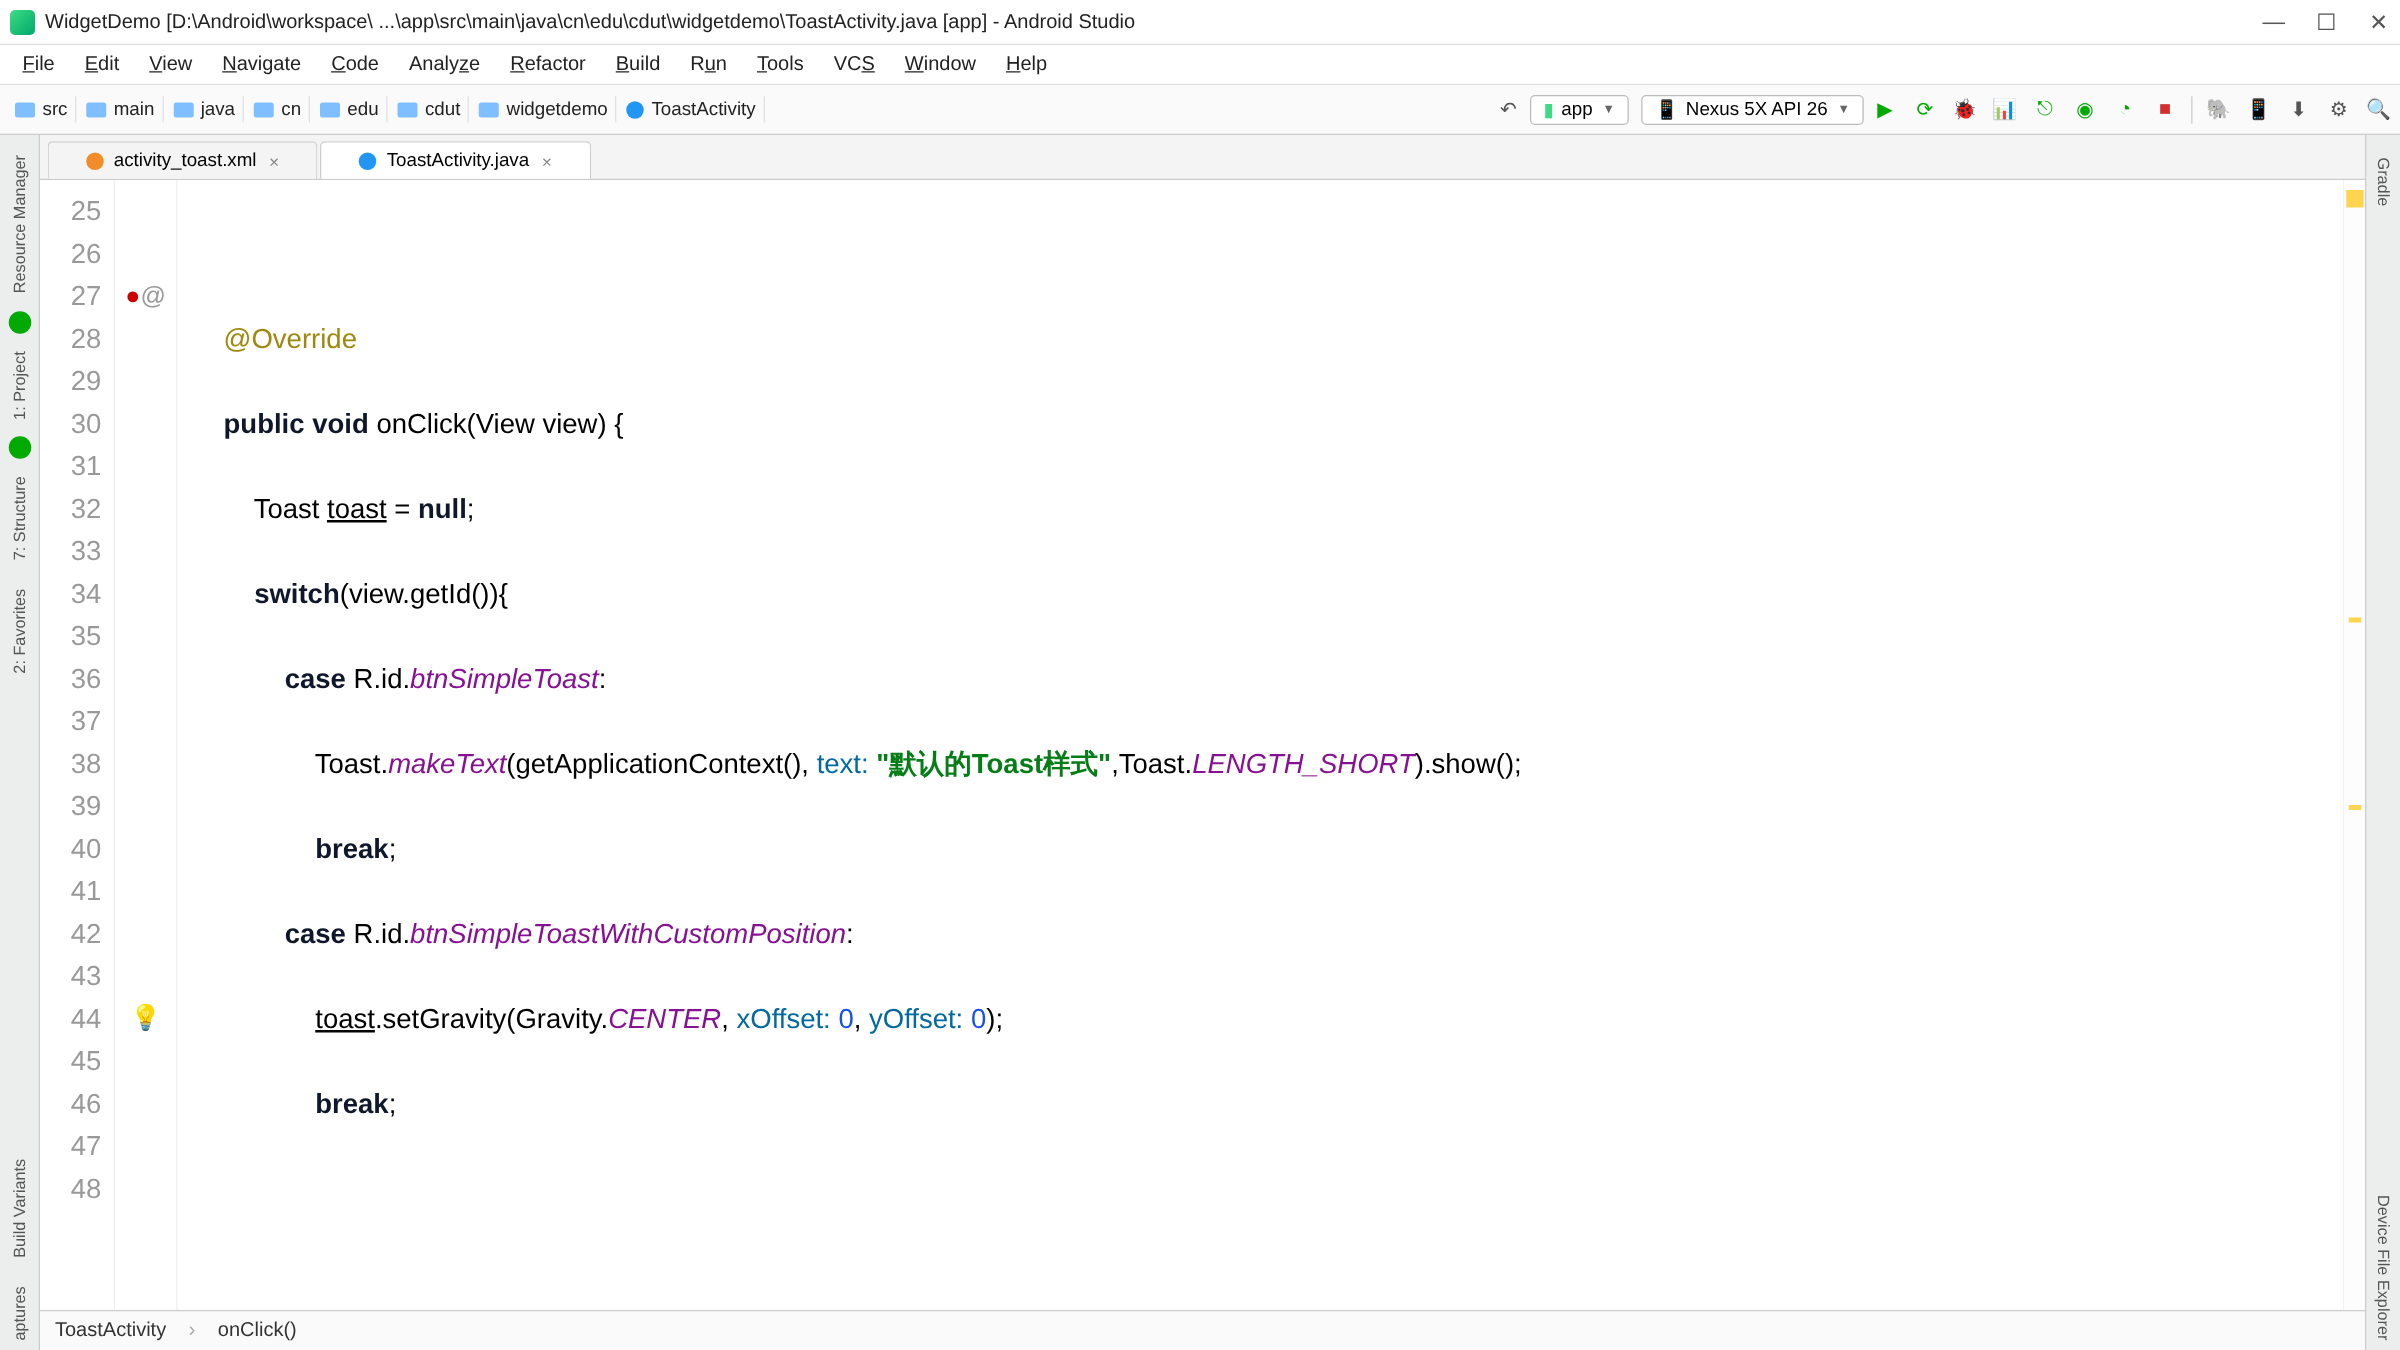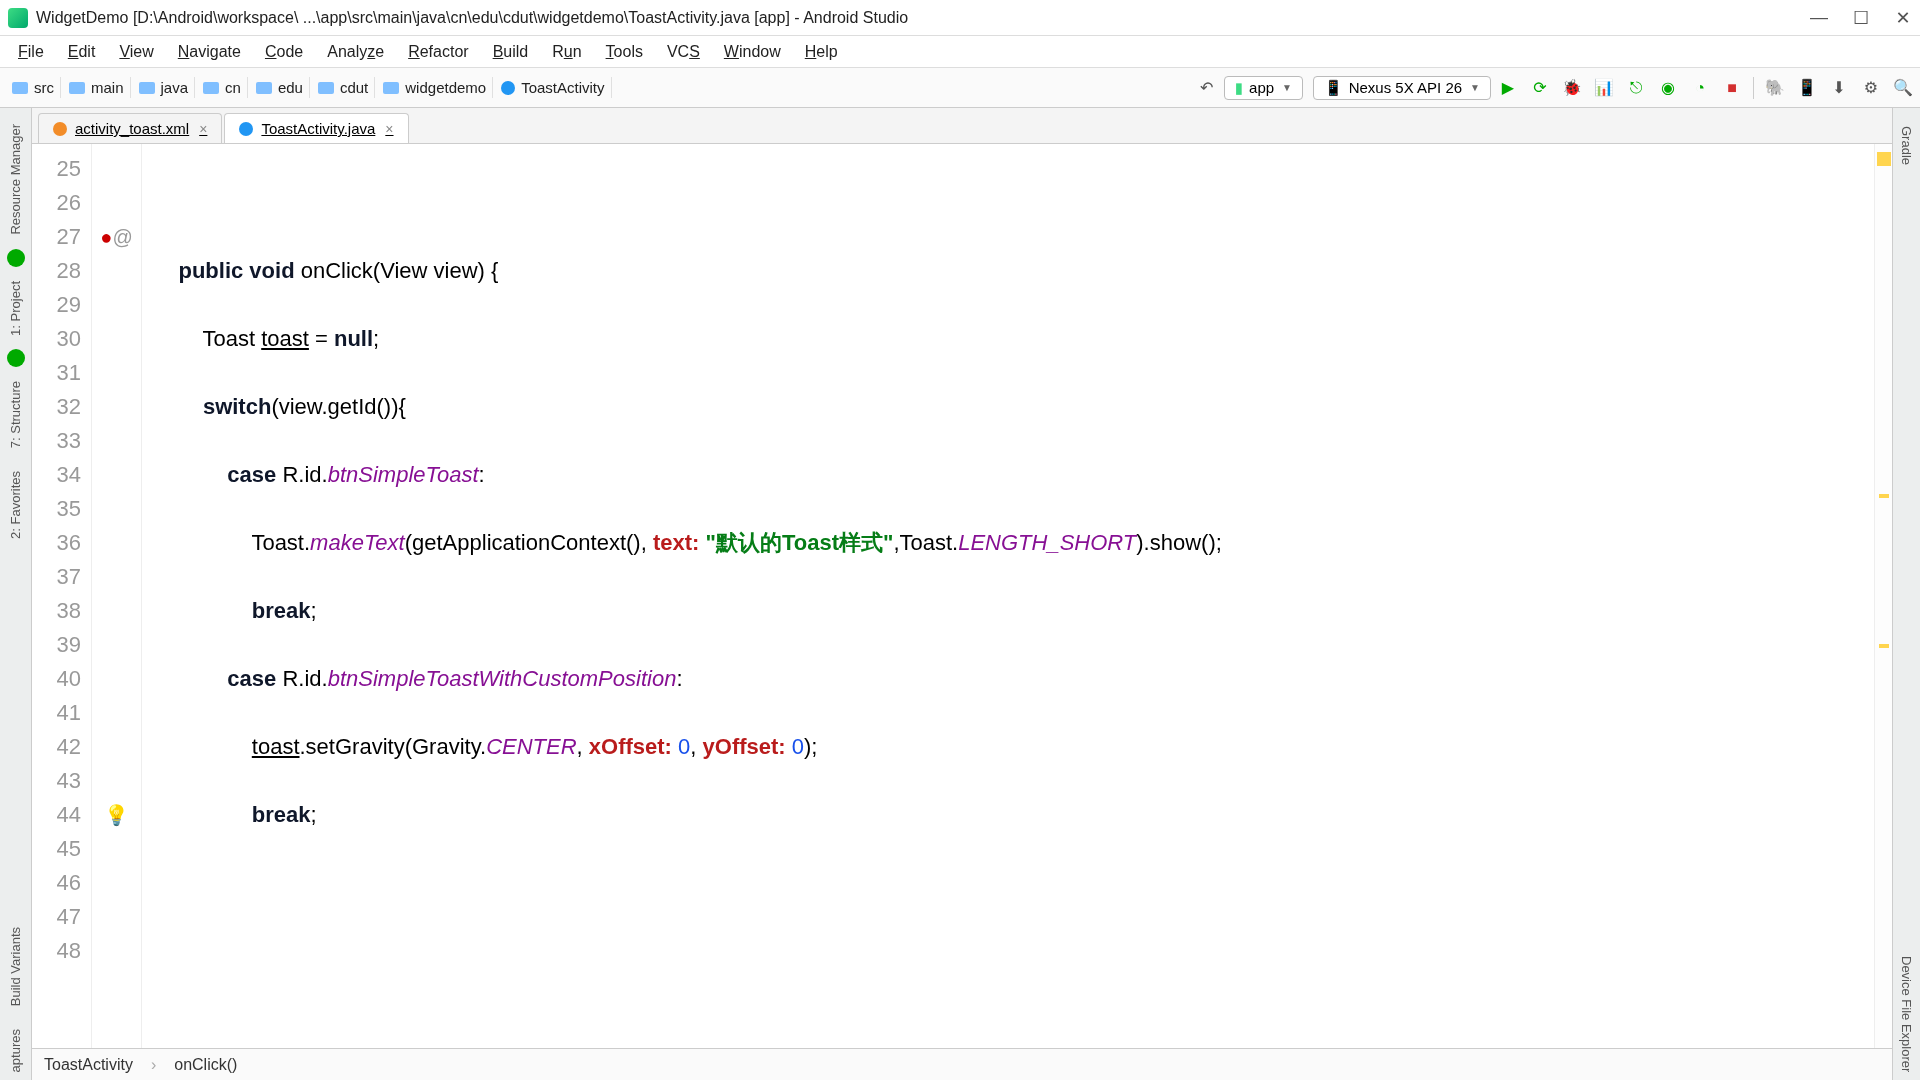--- a/index.html
+++ b/index.html
@@ -30,37 +30,37 @@
 .left-strip { width: 32px; background: #eceeee; border-right: 1px solid #ccc; display: flex; flex-direction: column; align-items: center; padding-top: 8px; gap: 6px; }
 .left-strip .vtab { writing-mode: vertical-rl; transform: rotate(180deg); font-size: 13px; color: #555; padding: 8px 2px; cursor: pointer; white-space: nowrap; }
 .left-strip .circ { width: 18px; height: 18px; border-radius: 50%; background: #0a0; }
 
 .right-strip { width: 28px; background: #eceeee; border-left: 1px solid #ccc; display:flex; flex-direction:column; align-items:center; padding-top:10px; gap:8px;}
 .right-strip .vtab { writing-mode: vertical-rl; font-size: 13px; color: #555; padding: 8px 2px; cursor:pointer; white-space:nowrap;}
 
 .editor-zone { flex: 1; display: flex; flex-direction: column; background: #fff; }
 
 .tabs-row { height: 36px; display: flex; align-items: flex-end; border-bottom: 1px solid #ccc; background: #f4f4f4; padding-left: 6px; }
-.file-tab { display: flex; align-items: center; padding: 6px 14px; font-size: 15px; border: 1px solid #ccc; border-bottom: none; margin-right: 2px; background: #f4f4f4; border-radius: 4px 4px 0 0; text-decoration: underline; }
+.file-tab { display: flex; align-items: center; padding: 6px 30px; font-size: 15px; border: 1px solid #ccc; border-bottom: none; margin-right: 2px; background: #f4f4f4; border-radius: 4px 4px 0 0; }
 .file-tab.active { background: #fff; }
 .file-tab .tab-icon { width: 14px; height: 14px; border-radius: 50%; margin-right: 8px; }
 .file-tab .close-x { margin-left: 10px; color: #888; font-size: 14px; cursor:pointer; }
 
 .code-scroll { flex: 1; display: flex; overflow: hidden; position: relative; }
 .gutter-nums { width: 60px; text-align: right; padding: 8px 10px 8px 4px; font-family: "Consolas","JetBrains Mono",monospace; font-size: 22px; color: #999; line-height: 34px; background: #fff; border-right: 1px solid #eee; }
 .gutter-icons { width: 50px; background: #fff; padding-top: 8px; font-family: monospace; font-size: 20px; line-height: 34px; text-align: center; border-right: 1px solid #eee; position:relative;}
 .code-body { flex: 1; font-family: "Consolas","JetBrains Mono",monospace; font-size: 22px; line-height: 34px; padding: 8px 12px; white-space: pre; background: #fff; overflow-x: auto; }
 
 .kw { color: #0f172a; font-weight: bold; }
 .ann { color: #9e880d; }
 .str { color: #067d17; font-weight: bold; }
 .stat { color: #871094; font-style: italic; }
 .field { color: #871094; font-style: italic; }
 .num { color: #1750eb; }
-.hint { color: #b91c1c; font-style: normal; font-weight: bold; }
+.hint { color: #0369a1; font-style: normal; }
 .underline { text-decoration: underline; }
 
 .error-stripe { width: 18px; background: #fdfdfd; border-left: 1px solid #eee; position: relative; }
 .warn-mark { position: absolute; width: 14px; height: 14px; background: #ffd54f; top: 8px; left: 2px; }
 .yel-mark { position: absolute; width: 10px; height: 4px; background: #ffd54f; left: 4px; }
 
 .status-breadcrumb { height: 32px; border-top: 1px solid #ccc; display:flex; align-items:center; padding: 0 12px; font-size: 16px; color: #333; background:#fafafa; gap: 18px;}
 .status-breadcrumb .sep { color: #aaa; }
 
 .bulb { color: #f6a623; }
@@ -233,20 +233,21 @@
           <div>&nbsp;</div>
           <div>&nbsp;</div>
         <div class="bulb">💡</div>
         <div>&nbsp;</div>
           <div>&nbsp;</div>
           <div>&nbsp;</div>
           <div>&nbsp;</div>
       </div>
       <div class="code-body">
 <div>&nbsp;</div>
+<div>    <span class="ann">@Override</span></div>
 <div>    <span class="kw">public</span> <span class="kw">void</span><span> onClick(View view) {</span></div>
 <div><span>        Toast </span><span class="underline">toast</span><span> = </span><span class="kw">null</span><span>;</span></div>
 <div><span>        </span><span class="kw">switch</span><span>(view.getId()){</span></div>
 <div><span>            </span><span class="kw">case</span><span> R.id.</span><span class="field">btnSimpleToast</span><span>:</span></div>
 <div><span>                Toast.</span><span class="stat">makeText</span><span>(getApplicationContext(), </span><span class="hint">text: </span><span class="str">"默认的Toast样式"</span><span>,Toast.</span><span class="field">LENGTH_SHORT</span><span>).show();</span></div>
 <div><span>                </span><span class="kw">break</span><span>;</span></div>
 <div><span>            </span><span class="kw">case</span><span> R.id.</span><span class="field">btnSimpleToastWithCustomPosition</span><span>:</span></div>
 <div><span>                </span><span class="underline">toast</span><span>.setGravity(Gravity.</span><span class="field">CENTER</span><span>, </span><span class="hint">xOffset: </span><span class="num">0</span><span>, </span><span class="hint">yOffset: </span><span class="num">0</span><span>);</span></div>
 <div><span>                </span><span class="kw">break</span><span>;</span></div>
 

